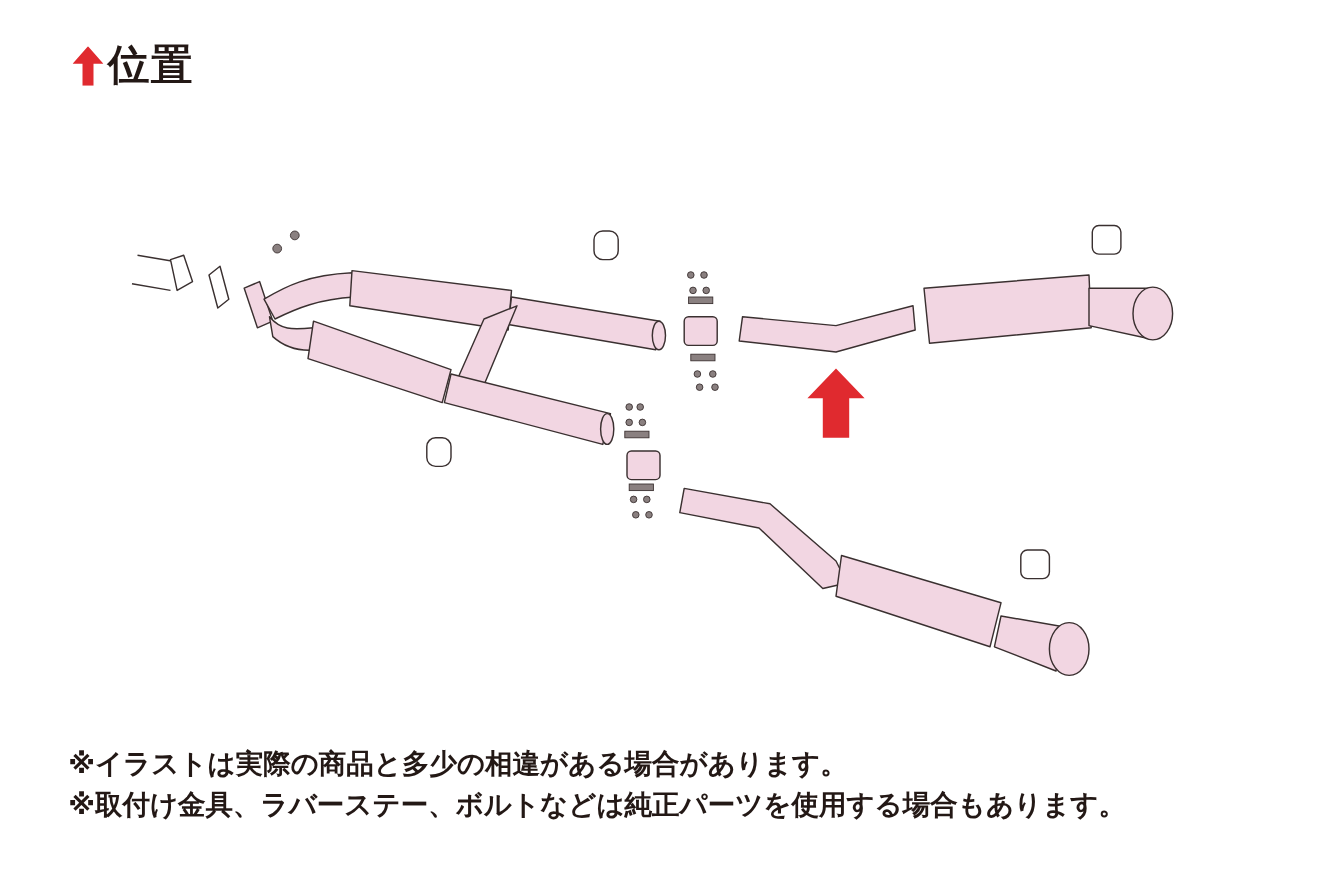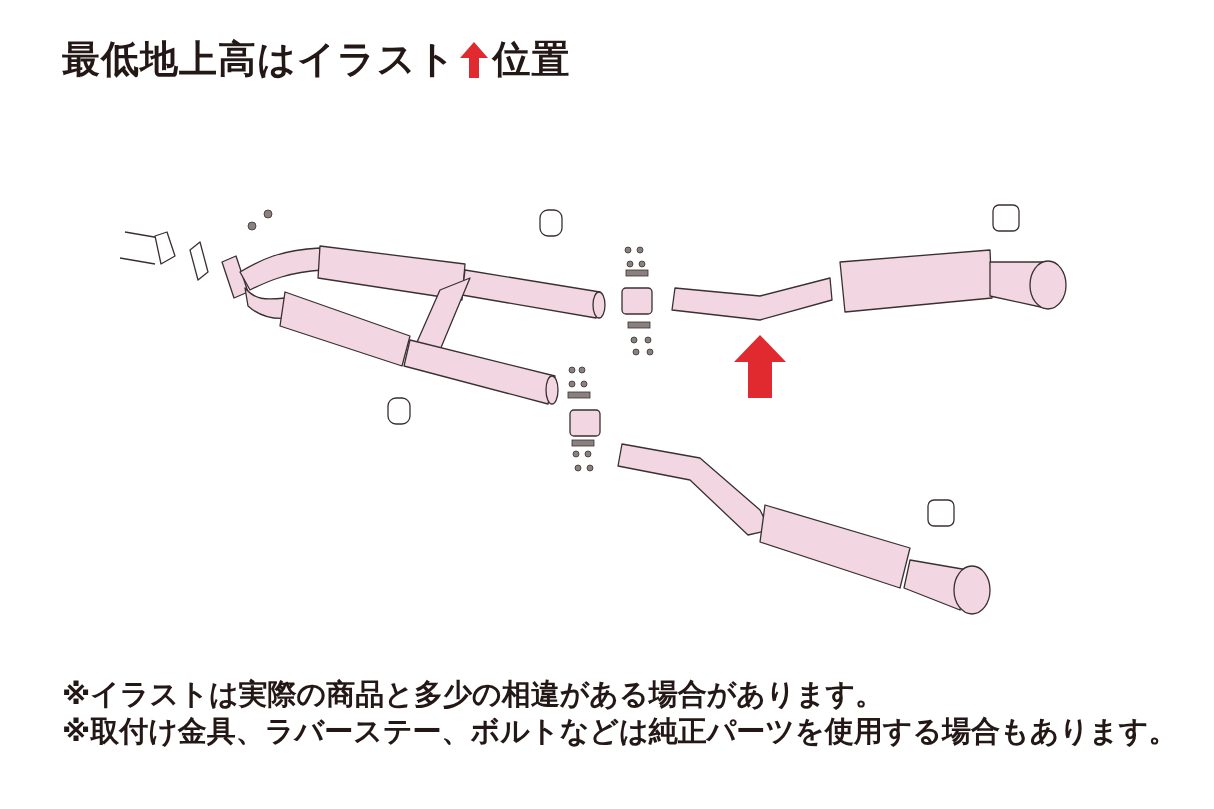--- a/index.html
+++ b/index.html
@@ -2,28 +2,27 @@
 <html><head>
 <meta charset="utf-8">
 <style>
   html, body { margin: 0; padding: 0; background: #ffffff; }
   body { width: 1214px; height: 809px; position: relative; overflow: hidden;
          font-family: "DejaVu Sans", sans-serif; color: #231815; }
   .title { position: absolute; left: 62px; top: 34px; font-size: 38px; font-weight: bold;
            letter-spacing: 1px; display: flex; align-items: center; white-space: nowrap; }
   .title .arrow { display: inline-block; width: 28px; height: 36px; margin: 0 4px; }
   .diagram { position: absolute; left: 0; top: 150px; width: 1214px; height: 500px; }
-  .notes { position: absolute; left: 62px; top: 676px; font-size: 29px; font-weight: bold; line-height: 37px; white-space: nowrap; }
+  .notes { position: absolute; left: 62px; top: 676px; font-size: 25px; font-weight: bold; line-height: 37px; white-space: nowrap; }
   .note { display: block; }
 </style>
 </head>
 <body>
 
 <div class="title">
-  <span>最低地上高はイラスト</span>
   <svg class="arrow" viewBox="0 0 28 36">
     <polygon points="14,0 28,16 19,16 19,36 9,36 9,16 0,16" fill="#e02a2f"></polygon>
   </svg>
   <span>位置</span>
 </div>
 
 <svg class="diagram" viewBox="0 150 1214 500">
   <g stroke="#3a3030" stroke-width="1.3" fill="#f2d6e2" stroke-linejoin="round">
 
     <g fill="none">

